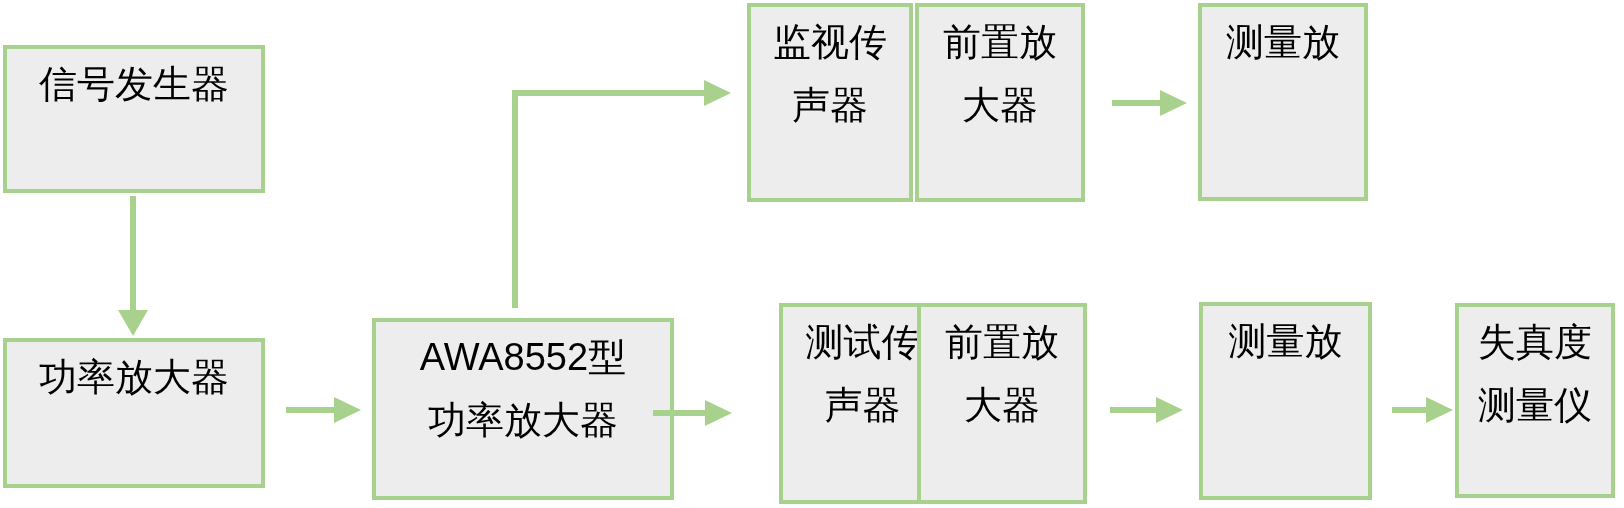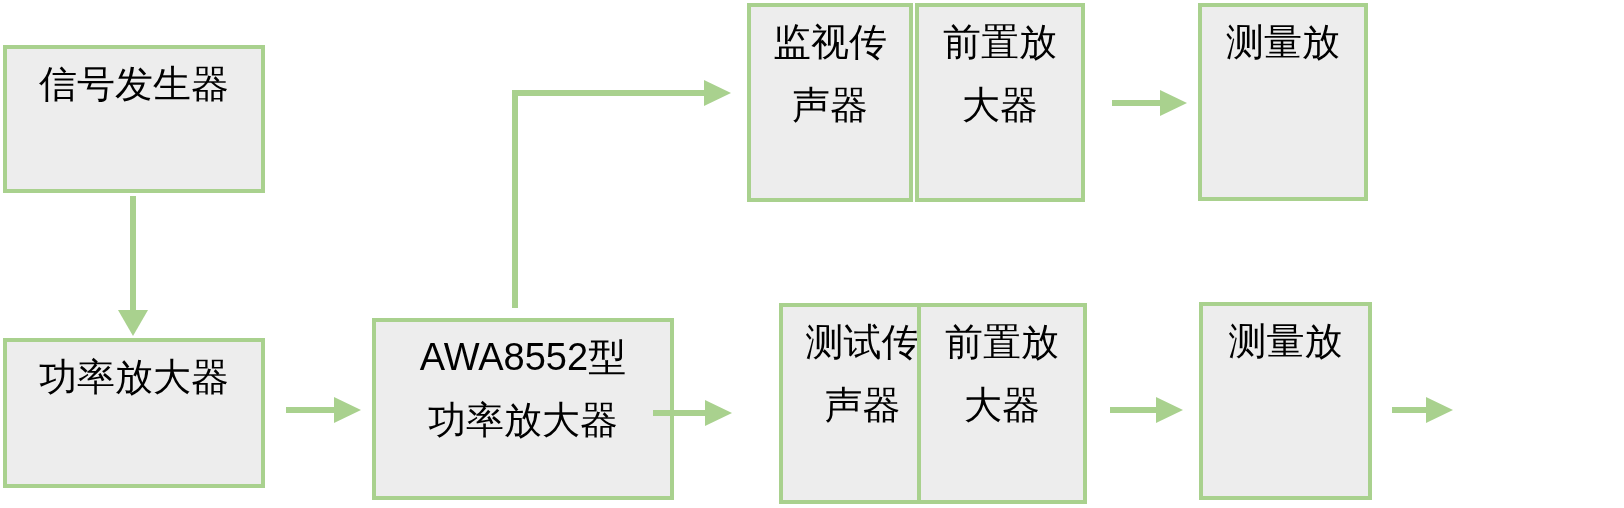--- a/index.html
+++ b/index.html
@@ -93,20 +93,24 @@
 
   <div class="node" id="n-preamp-bot">
     <span class="line">前置放</span>
     <span class="line">大器</span>
   </div>
 
   <div class="node" id="n-amp-b">
     <span class="line">测量放</span>
   </div>
 
+  <div class="node" id="n-distortion">
+    <span class="line">失真度</span>
+    <span class="line">测量仪</span>
+  </div>
 
   <div>
     <div class="shaft-v" style="left:130px; top:196px; height:114px;"></div>
     <div class="head-down" style="left:118px; top:310px;"></div>
   </div>
 
   <div>
     <div class="shaft-h" style="left:286px; top:407px; width:48px;"></div>
     <div class="head-right" style="left:334px; top:397px;"></div>
   </div>

